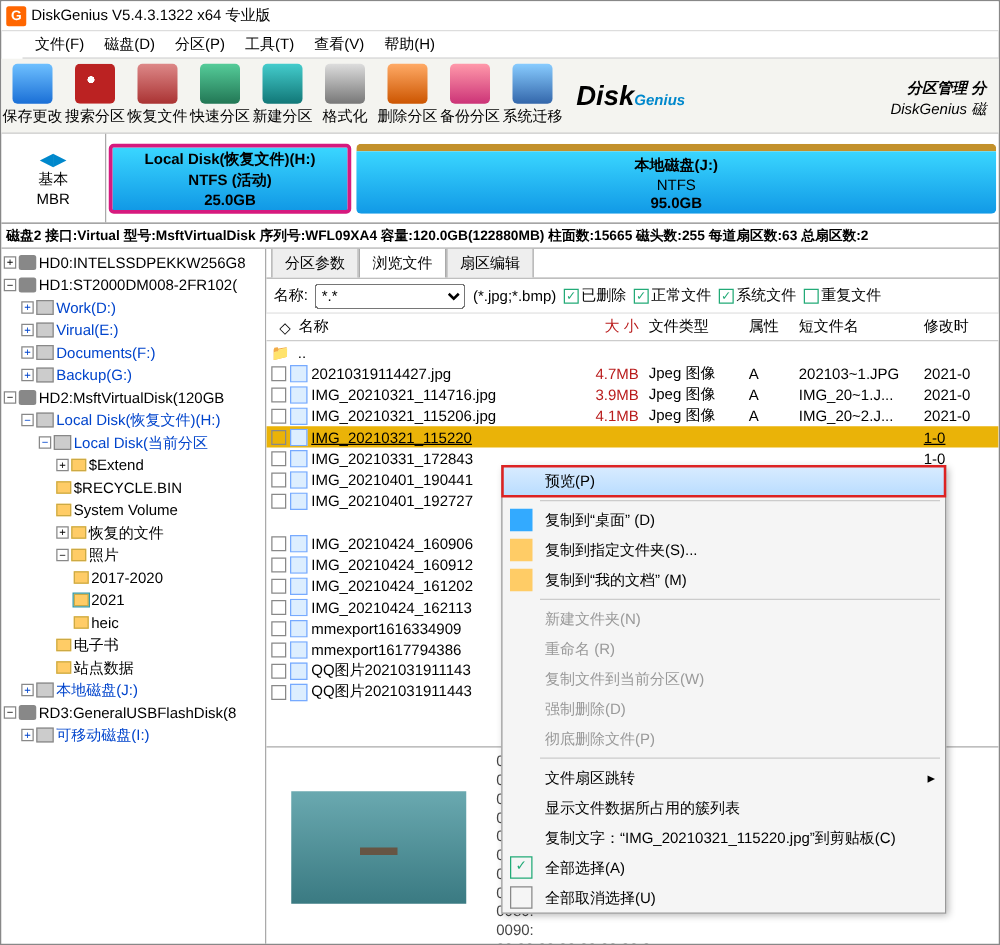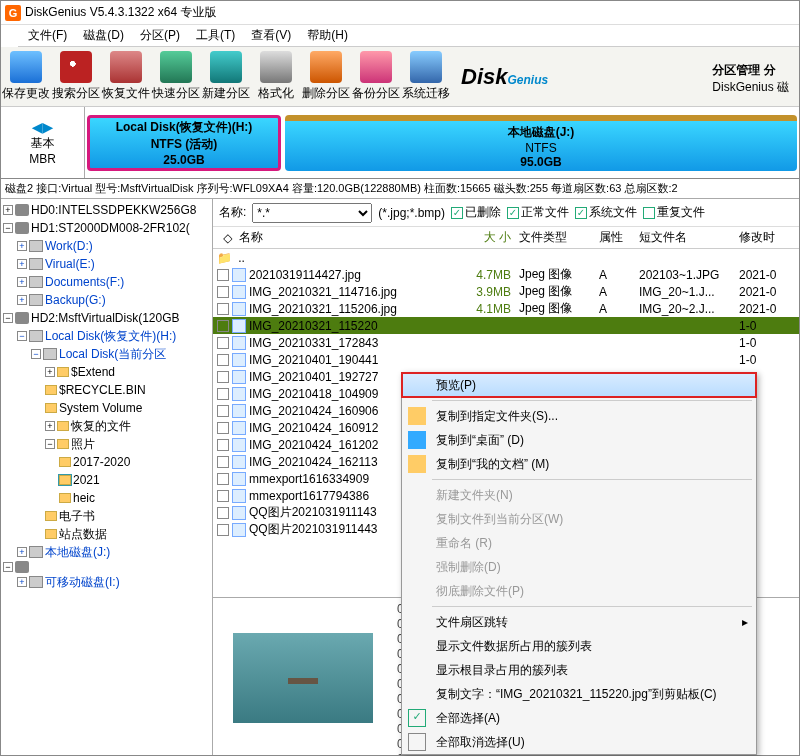--- a/index.html
+++ b/index.html
@@ -16,54 +16,54 @@
 .ico-recover{background:linear-gradient(#d88,#a33);}
 .ico-fast{background:linear-gradient(#5c9,#275);}
 .ico-new{background:linear-gradient(#4cc,#177);}
 .ico-format{background:linear-gradient(#ddd,#777);}
 .ico-delete{background:linear-gradient(#fa6,#c50);}
 .ico-backup{background:linear-gradient(#f9a,#c37);}
 .ico-migrate{background:linear-gradient(#8cf,#36a);}
 .brand { flex:1; display:flex; align-items:center; justify-content:space-between; padding:0 10px; }
 .brand .logo { font-size:22px; font-weight:bold; font-style:italic;text-align:right; }
 .brand .logo b{color:#08c;}
-.brand .cn { font-size:18px; font-weight:bold; text-align:left;}
+.brand .cn { font-size:18px; font-weight:bold; text-align:right;font-style:italic;}
 .brand .cn small{font-size:12px; font-weight:normal; display:block;}
 .diskrow { height:72px; display:flex; border-bottom:1px solid #888; }
 .diskrow .basic { width:84px; display:flex; flex-direction:column; align-items:center; justify-content:center; border-right:1px solid #aaa; }
 .diskrow .basic .arrows{color:#08c; font-size:14px;}
 .diskrow .part { height:56px; margin:8px 2px; border-radius:4px; border-top:6px solid #c3912b; display:flex; flex-direction:column; align-items:center; justify-content:center; font-size:11px; }
 .diskrow .part1 { width:194px; background:linear-gradient(#3ad6ff,#1199e6); border:3px solid #d6197e; }
 .diskrow .part2 { flex:1; background:linear-gradient(#3ad6ff,#1199e6); }
-.statusbar { height:20px; border-bottom:1px solid #aaa; padding:2px 4px; font-size:11px; white-space:nowrap; overflow:hidden;}
+.statusbar { height:20px; border-bottom:1px solid #aaa; padding:2px 4px; font-size:11px; white-space:nowrap; overflow:hidden;font-weight:bold;}
 .main { display:flex; height: calc(756px - 24px - 22px - 60px - 72px - 20px); }
 .tree { width:212px; border-right:1px solid #aaa; overflow:hidden; padding:2px; font-size:12px; line-height:18px; }
 .tree .row{display:flex; align-items:center; gap:2px; white-space:nowrap;}
 .tree .ind1{padding-left:14px;} .tree .ind2{padding-left:28px;} .tree .ind3{padding-left:42px;} .tree .ind4{padding-left:56px;}
 .tree .hdd{width:14px;height:12px;background:#888;display:inline-block;border-radius:2px;}
 .tree .drv{width:14px;height:12px;background:#ccc;display:inline-block;border:1px solid #888;}
 .tree .fold{width:12px;height:10px;background:#fc6;display:inline-block;border:1px solid #ca4;}
 .tree .fold.sel{outline:1px solid #39a;}
 .tree .box{width:10px;height:10px;border:1px solid #888;display:inline-flex;align-items:center;justify-content:center;font-size:9px;}
 .tree .blue{color:#0044cc;}
 .right { flex:1; display:flex; flex-direction:column; overflow:hidden;}
 .tabs { height:24px; display:flex; align-items:flex-end; border-bottom:1px solid #aaa; padding-left:4px; gap:0;}
 .tabs .tab{padding:3px 10px;border:1px solid #aaa;border-bottom:none;background:#eee;}
 .tabs .tab.active{background:#fff;}
 .filterbar{height:28px;display:flex;align-items:center;gap:6px;padding:0 6px;border-bottom:1px solid #ddd;}
 .filterbar select{width:120px;height:20px;font-size:12px;}
 .chk{display:inline-flex;align-items:center;gap:2px;}
 .chk .cb{width:12px;height:12px;border:1px solid #2a7;display:inline-flex;align-items:center;justify-content:center;color:#2a7;font-size:10px;}
 .listhdr{height:22px;display:flex;align-items:center;border-bottom:1px solid #ccc;background:#fff;}
 .listhdr .col, .frow .col{padding:0 4px;overflow:hidden;white-space:nowrap;}
-.c-name{width:252px;display:flex;align-items:center;gap:3px;} .c-size{width:50px;text-align:right;color:#4d7c0f;} .c-type{width:80px;} .c-attr{width:40px;} .c-short{width:100px;} .c-mod{flex:1;}
+.c-name{width:252px;display:flex;align-items:center;gap:3px;} .c-size{width:50px;text-align:right;color:#b91c1c;} .c-type{width:80px;} .c-attr{width:40px;} .c-short{width:100px;} .c-mod{flex:1;}
 .frow{height:17px;display:flex;align-items:center;font-size:12px;}
 .frow .fcb{width:12px;height:12px;border:1px solid #888;}
 .frow .fico{width:14px;height:14px;border:1px solid #7af;background:#def;}
-.frow.sel{background:#4d7c0f;}
+.frow.sel{background:#eab308;text-decoration:underline;}
 .ctxmenu{position:absolute; left:401px; top:372px; width:356px; background:#f5f5f5; border:1px solid #999; box-shadow:2px 2px 6px rgba(0,0,0,.3); z-index:50;}
 .ctxmenu .mi{height:24px;display:flex;align-items:center;padding-left:34px;position:relative;}
 .ctxmenu .mi .mico{position:absolute;left:6px;width:18px;height:18px;}
 .ctxmenu .mi.hl{background:linear-gradient(#d9ecff,#b9dcff); outline:2px solid #d22; outline-offset:-1px;}
 .ctxmenu .mi.dis{color:#999;}
 .ctxmenu .sep{height:1px;background:#ccc;margin:3px 4px 3px 30px;}
 .ctxmenu .arrow{position:absolute;right:8px;}
 .preview{height:160px;border-top:1px solid #aaa;display:flex;}
 .preview .img{width:180px;display:flex;align-items:center;justify-content:center;}
 .preview .img .thumb{width:140px;height:90px;background:linear-gradient(#6aa9b0,#3a7a82);position:relative;}
@@ -242,29 +242,35 @@
         <span>站点数据</span>
       </div>
     <div class="row ind1 blue">
         <span class="box">+</span>
         <span class="drv"></span>
         <span>本地磁盘(J:)</span>
       </div>
     <div class="row">
         <span class="box">−</span>
         <span class="hdd"></span>
+        <span>RD3:GeneralUSBFlashDisk(8</span>
       </div>
     <div class="row ind1 blue">
         <span class="box">+</span>
         <span class="drv"></span>
         <span>可移动磁盘(I:)</span>
       </div>
   </div>
 
   <div class="right">
+    <div class="tabs">
+      <div class="tab">分区参数</div>
+      <div class="tab active">浏览文件</div>
+      <div class="tab">扇区编辑</div>
+    </div>
     <div class="filterbar">
       <span>名称:</span>
       <select><option>*.*</option></select>
       <span>(*.jpg;*.bmp)</span>
       <span class="chk">
           <span class="cb">✓</span>
           <span>已删除</span>
         </span>
       <span class="chk">
           <span class="cb">✓</span>
@@ -369,25 +375,20 @@
             <span class="fico"></span>
             <span>IMG_20210401_192727</span>
           </div>
           <div class="col c-size"></div>
           <div class="col c-type"></div>
           <div class="col c-attr"></div>
           <div class="col c-short"></div>
           <div class="col c-mod">1-0</div>
         </div>
         <div class="frow">
-          <div class="col c-name">
-            <span class="fcb"></span>
-            <span class="fico"></span>
-            <span>IMG_20210418_104909</span>
-          </div>
           <div class="col c-size"></div>
           <div class="col c-type"></div>
           <div class="col c-attr"></div>
           <div class="col c-short"></div>
           <div class="col c-mod">1-0</div>
         </div>
         <div class="frow">
           <div class="col c-name">
             <span class="fcb"></span>
             <span class="fico"></span>
@@ -502,59 +503,56 @@
     </div>
   </div>
 </div>
 
 <div class="ctxmenu">
   <div class="mi hl">
       <span>预览(P)</span>
     </div>
   <div class="sep"></div>
   <div class="mi">
+      <span class="mico" style="background:#3af"></span>
+      <span>复制到“桌面”  (D)</span>
+    </div>
+  <div class="mi">
       <span class="mico" style="background:#fc6"></span>
       <span>复制到指定文件夹(S)...</span>
-    </div>
-  <div class="mi">
-      <span class="mico" style="background:#3af"></span>
-      <span>复制到“桌面”  (D)</span>
     </div>
   <div class="mi">
       <span class="mico" style="background:#fc6"></span>
       <span>复制到“我的文档”  (M)</span>
     </div>
   <div class="sep"></div>
   <div class="mi dis">
       <span>新建文件夹(N)</span>
     </div>
   <div class="mi dis">
+      <span>重命名  (R)</span>
+    </div>
+  <div class="mi dis">
       <span>复制文件到当前分区(W)</span>
-    </div>
-  <div class="mi dis">
-      <span>重命名  (R)</span>
     </div>
   <div class="mi dis">
       <span>强制删除(D)</span>
     </div>
   <div class="mi dis">
       <span>彻底删除文件(P)</span>
     </div>
   <div class="sep"></div>
   <div class="mi">
       <span>文件扇区跳转</span>
       <span class="arrow">▸</span>
     </div>
   <div class="mi">
       <span>显示文件数据所占用的簇列表</span>
     </div>
   <div class="mi">
-      <span>显示根目录占用的簇列表</span>
-    </div>
-  <div class="mi">
       <span>复制文字：“IMG_20210321_115220.jpg”到剪贴板(C)</span>
     </div>
   <div class="mi">
       <span class="mico" style="border:1px solid #2a7;color:#2a7;text-align:center;font-size:11px">✓</span>
       <span>全部选择(A)</span>
     </div>
   <div class="mi">
       <span class="mico" style="border:1px solid #888"></span>
       <span>全部取消选择(U)</span>
     </div>

